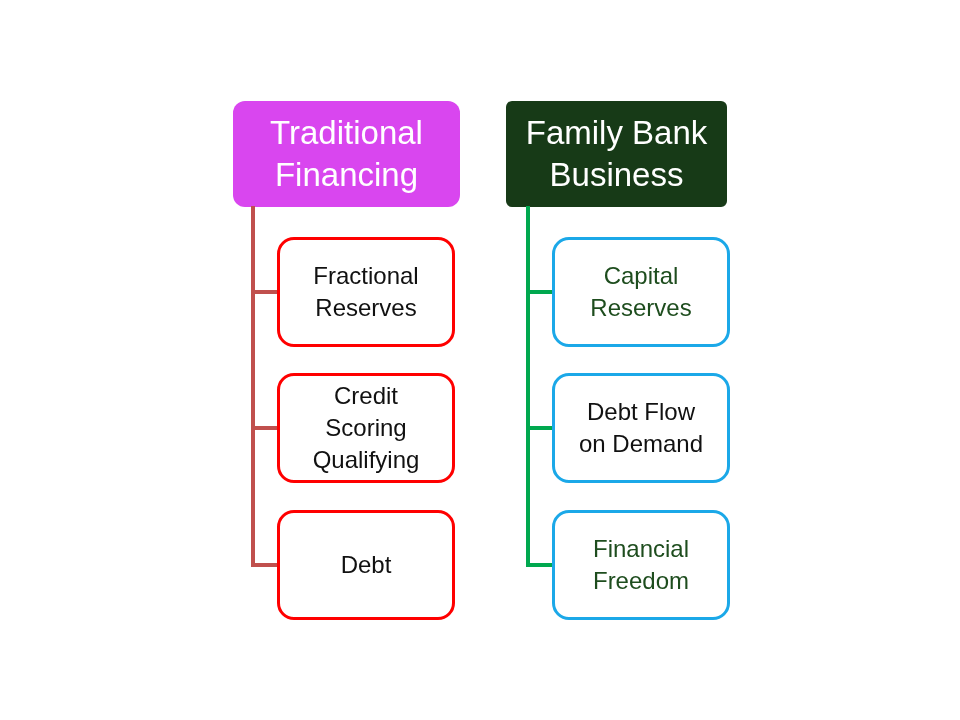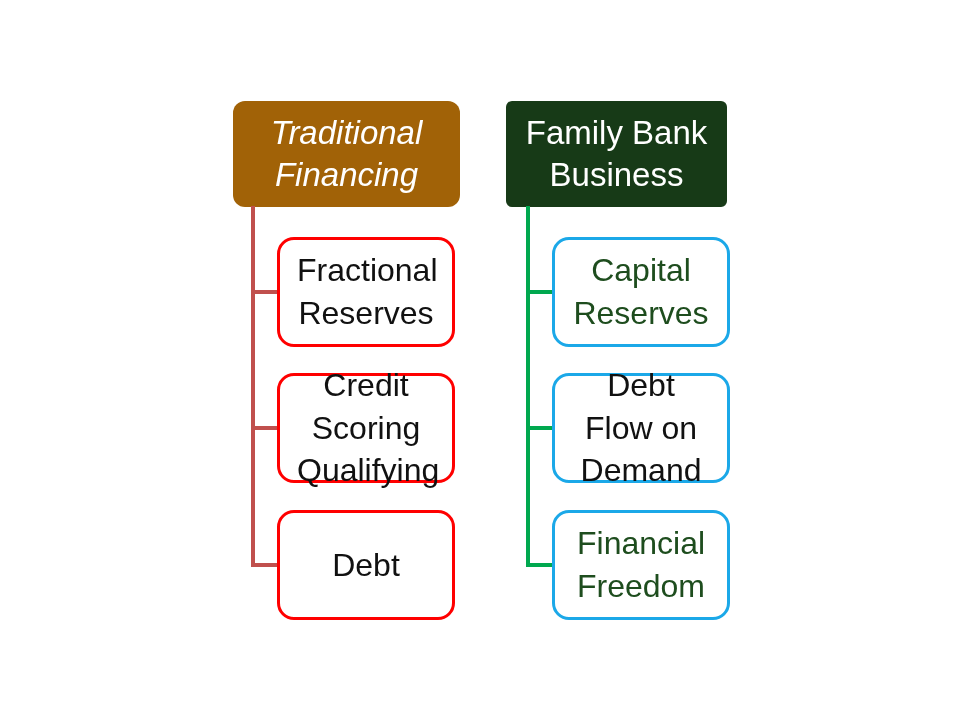--- a/index.html
+++ b/index.html
@@ -33,36 +33,36 @@
   .r3s{top:563px;}
   
   .child{
     position:absolute;width:178px;height:110px;
     box-sizing:border-box;
     border:3.5px solid #000;
     border-radius:17px;
     background:#ffffff;
     display:flex;align-items:center;justify-content:center;
     text-align:center;
-    font-size:32px;line-height:1.33;
+    font-size:24px;line-height:1.33;
   }
   .col1-child{left:277px;}
   .col2-child{left:552px;}
   .r1{top:237px;}
   .r2{top:373px;}
   .r3{top:510px;}
   .child span{display:inline-block;max-width:138px;}
 </style>
 </head>
 <body>
 
 <div class="stage">
 
   <section>
-    <div class="hdr c1h" style="background-color: #a16207; color: rgb(255, 255, 255); font-style: italic;">
+    <div class="hdr c1h" style="background-color: #d946ef; color: rgb(255, 255, 255);">
       <span>Traditional Financing</span>
     </div>
 
     <div class="vline v1" style="background-color: rgb(192, 80, 77);"></div>
     <div class="stub col1-stub r1s" style="background-color: rgb(192, 80, 77);"></div>
     <div class="stub col1-stub r2s" style="background-color: rgb(192, 80, 77);"></div>
     <div class="stub col1-stub r3s" style="background-color: rgb(192, 80, 77);"></div>
 
     <div class="child col1-child r1" style="border-color: rgb(255, 0, 0); color: rgb(17, 17, 17);">
       <span>Fractional Reserves</span>

